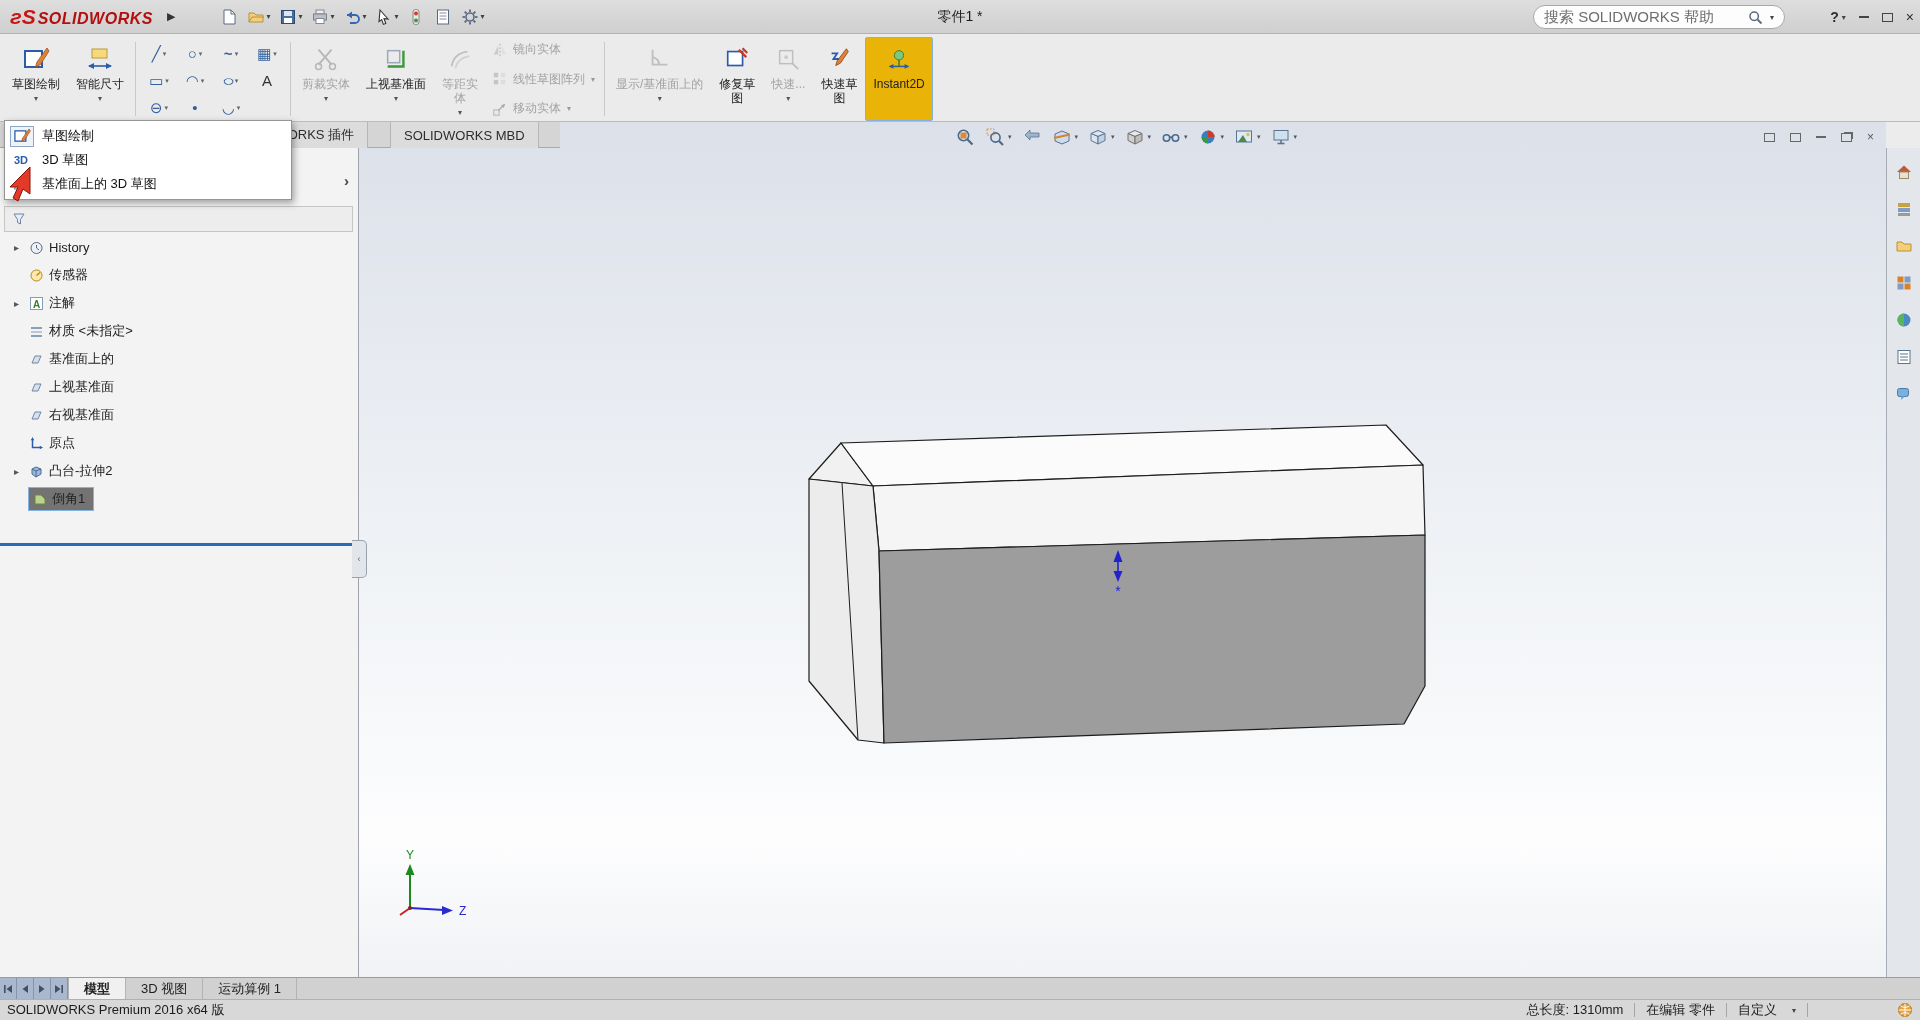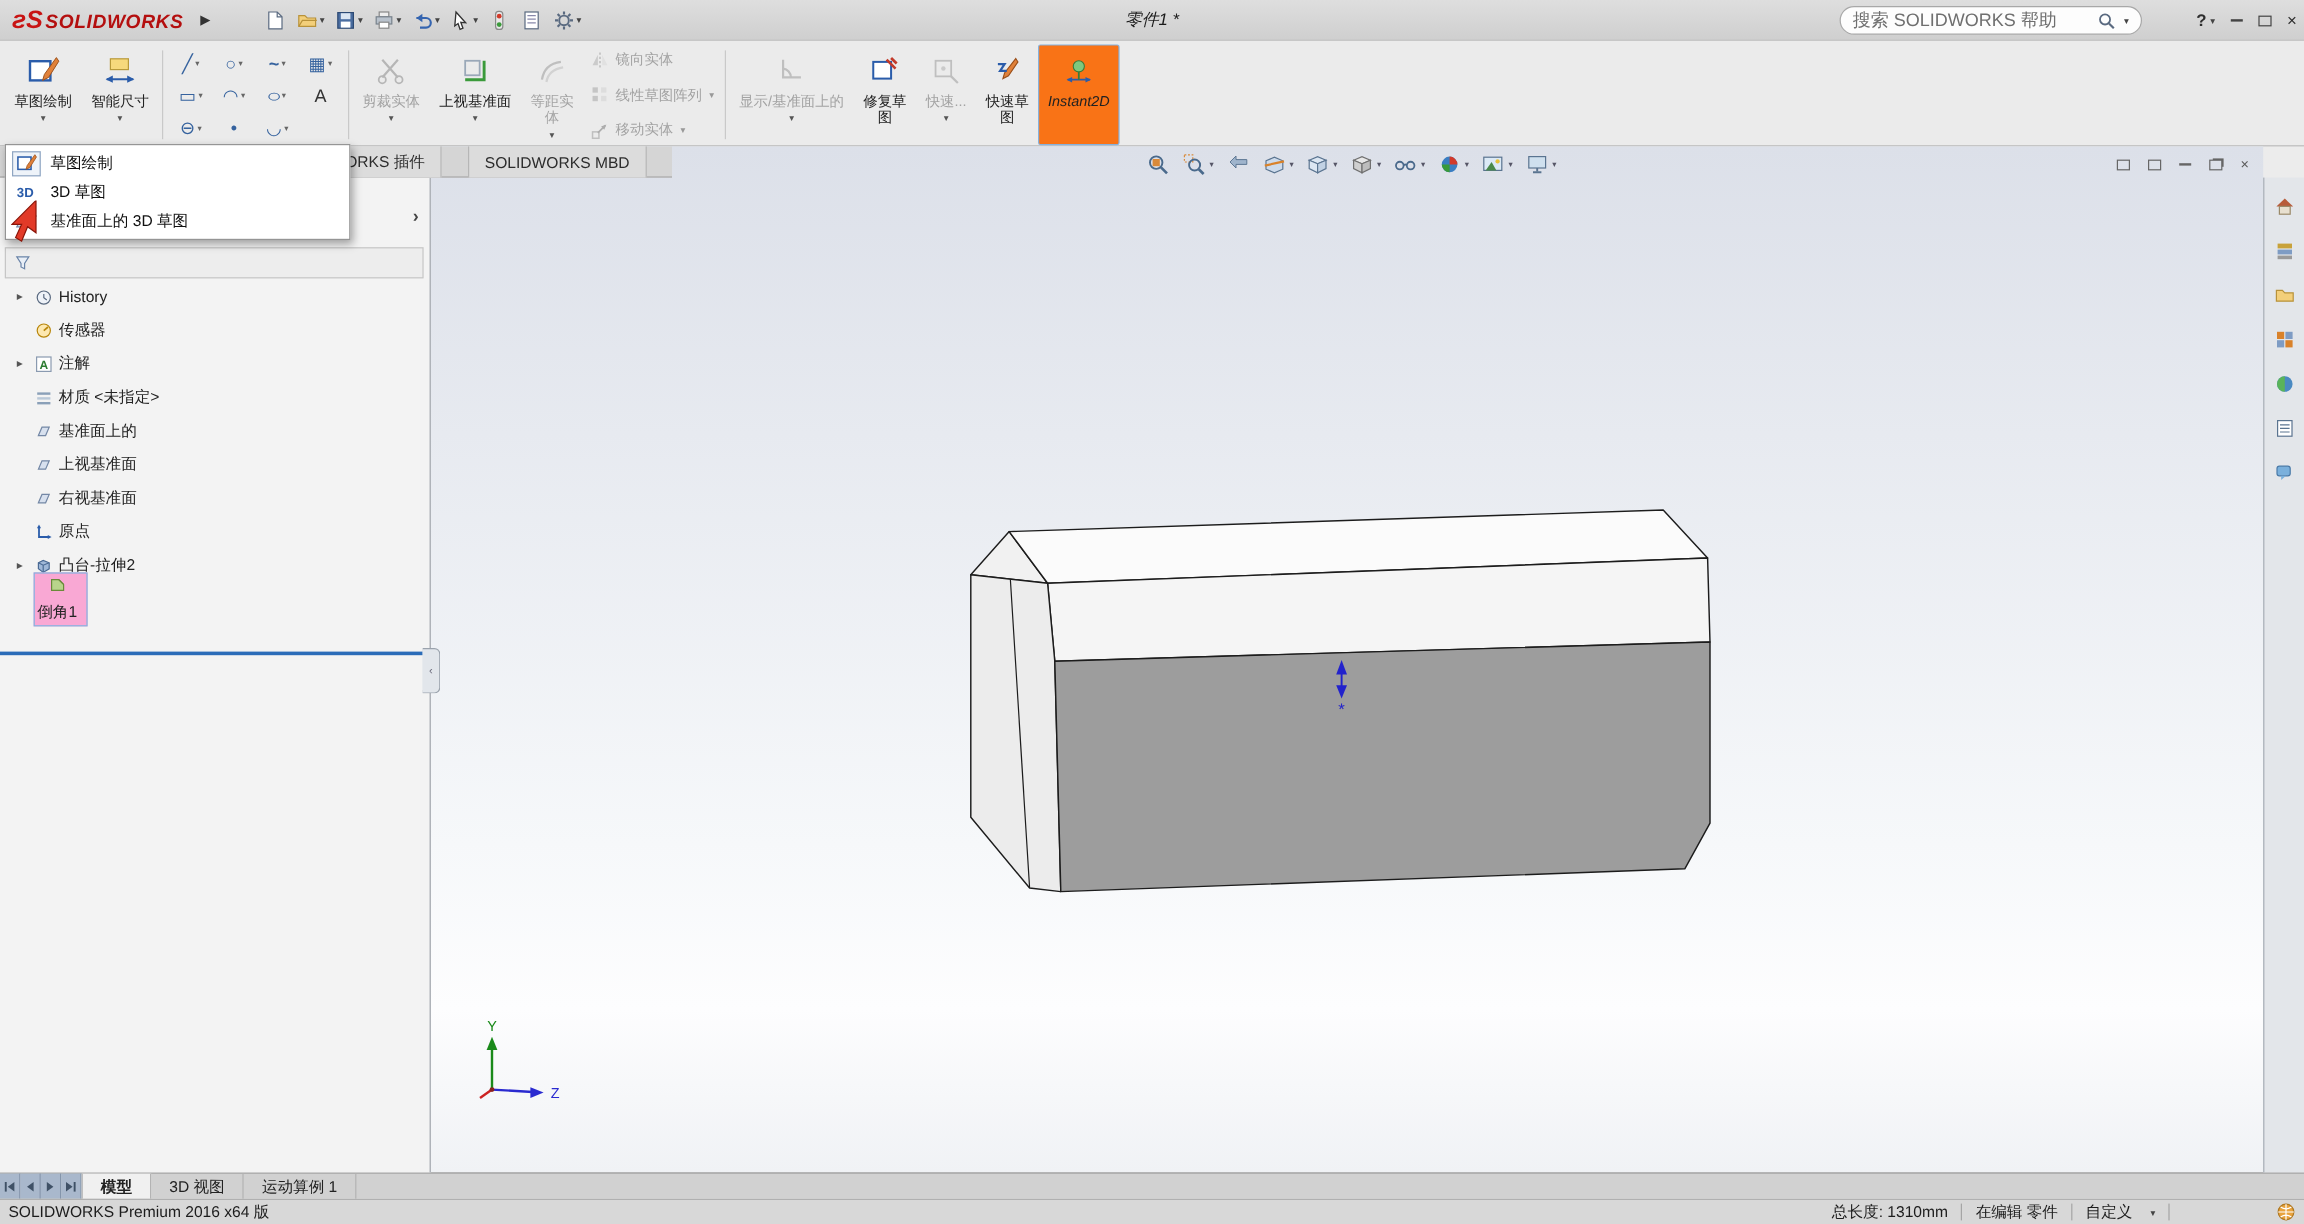--- a/index.html
+++ b/index.html
@@ -10,37 +10,37 @@
 
   
   .titlebar{position:absolute;left:0;top:0;width:100%;height:34px;background:linear-gradient(#dedede,#cfcfcf);border-bottom:1px solid #b2b2b2;display:flex;align-items:center;}
   .logo{display:flex;align-items:baseline;padding-left:10px;gap:2px;}
   .logo-ds{color:#c81414;font-style:italic;font-weight:bold;font-size:21px;line-height:21px;}
   .logo-text{color:#b40f0f;font-style:italic;font-weight:bold;font-size:16px;letter-spacing:.5px;}
   .menu-fly{margin-left:14px;color:#333;font-size:11px;}
   .tb{display:flex;align-items:center;margin-left:42px;gap:3px;}
   .tb-btn{display:flex;align-items:center;padding:2px 3px;border-radius:2px;}
   .caret{font-size:8px;color:#444;margin-left:1px;}
-  .win-title{position:absolute;left:50%;transform:translateX(-50%);top:0;height:34px;display:flex;align-items:center;font-size:14px;color:#1a1a1a;font-style:italic;}
+  .win-title{position:absolute;left:50%;transform:translateX(-50%);top:0;height:34px;display:flex;align-items:center;font-size:14px;color:#1a1a1a;}
   .search{position:absolute;right:135px;top:5px;width:252px;height:24px;background:#fdfdfd;border:1px solid #a8a8a8;border-radius:12px;display:flex;align-items:center;padding:0 10px;color:#6f6f6f;gap:6px;}
   .search-text{flex:1;font-size:15px;overflow:hidden;white-space:nowrap;}
   .win-controls{position:absolute;right:6px;top:0;height:34px;display:flex;align-items:center;gap:13px;color:#2e2e2e;font-size:14px;}
   .wc{display:flex;align-items:center;gap:2px;cursor:default;}
   .box-ico{width:11px;height:9px;border:1px solid #444;display:inline-block;}
   .min-ico{width:10px;height:1px;border-bottom:2px solid #444;display:inline-block;}
 
   
   .ribbon{position:absolute;top:34px;left:0;width:100%;height:88px;background:#ebebeb;border-bottom:1px solid #bcbcbc;display:flex;align-items:stretch;padding:3px 4px 0 4px;}
   .rb{display:flex;flex-direction:column;align-items:center;justify-content:flex-start;padding:3px 7px 1px;position:relative;border:1px solid transparent;}
   .rb .ic{height:36px;display:flex;align-items:center;justify-content:center;}
   .rb .lbl{font-size:12px;line-height:14px;text-align:center;white-space:nowrap;color:#222;}
   .rb .drop{font-size:8px;color:#555;margin-top:3px;}
   .rb.disabled .lbl{color:#a3a3a3;}
   .rb.disabled svg{opacity:.45;filter:grayscale(1);}
-  .rb.active{background:#f97316;border:1px solid #86b1dd;border-radius:2px;font-style:italic;}
+  .rb.active{background:#eab308;border:1px solid #86b1dd;border-radius:2px;}
   .sep{width:1px;background:#c9c9c9;margin:5px 3px;}
   .sk-grid{display:grid;grid-template-columns:repeat(4,36px);grid-template-rows:repeat(3,27px);align-items:center;justify-items:center;padding:3px 2px;}
   .gcell{display:flex;align-items:center;gap:1px;color:#35629e;font-size:15px;line-height:15px;cursor:default;}
   .gcell .caret{font-size:7px;color:#666;}
   .g-ell{display:inline-block;transform:scaleX(1.45);}
   .stack{display:flex;flex-direction:column;justify-content:space-between;gap:6px;padding:4px 6px;}
   .srow{display:flex;align-items:center;gap:5px;font-size:12px;color:#a3a3a3;white-space:nowrap;}
   .srow svg{opacity:.45;filter:grayscale(1);}
   .srow .caret{font-size:8px;color:#999;}
 
@@ -50,21 +50,21 @@
 
   
   .left-panel{position:absolute;left:0;top:148px;width:359px;height:829px;background:#f3f3f3;border-right:1px solid #9fa4ab;z-index:2;}
   .panel-chevron{position:absolute;top:24px;right:9px;font-size:15px;font-weight:bold;color:#444;}
   .filter-bar{position:absolute;top:58px;left:4px;right:5px;height:26px;background:#ededed;border:1px solid #c6c6c6;display:flex;align-items:center;padding:0 7px;gap:6px;}
   .tree{position:absolute;top:85px;left:0;right:0;}
   .trow{height:28px;display:flex;align-items:center;padding-left:10px;gap:5px;font-size:13px;white-space:nowrap;cursor:default;}
   .tw{width:13px;font-size:10px;color:#555;text-align:center;flex:0 0 13px;}
   .ticn{width:16px;height:16px;display:flex;align-items:center;justify-content:center;flex:0 0 16px;}
   .hl{display:flex;align-items:center;gap:5px;padding:2px 8px 2px 2px;}
-  .trow.sel .hl{background:#f9a8d4;border:1px solid #84b3e0;flex-direction:column;}
+  .trow.sel .hl{background:#737373;border:1px solid #84b3e0;}
   .rollback{position:absolute;top:395px;left:0;right:0;height:3px;background:#2b6cb8;}
   .splitter{position:absolute;left:352px;top:540px;width:15px;height:38px;background:#e2e6eb;border:1px solid #9aa2ac;border-left:none;border-radius:0 5px 5px 0;z-index:4;display:flex;align-items:center;justify-content:center;color:#667;font-size:9px;}
 
   
   .viewport{position:absolute;left:359px;top:122px;width:1527px;height:855px;background:linear-gradient(180deg,#dce0e9 0%,#e7eaf0 28%,#f6f8fa 68%,#fdfdfe 84%,#f0f2f5 100%);}
   .scene{position:absolute;left:0;top:0;width:1527px;height:855px;}
   .hud{position:absolute;left:595px;top:4px;display:flex;align-items:center;gap:8px;z-index:3;}
   .hbtn{display:flex;align-items:center;gap:2px;padding:1px;}
   .hbtn .caret{font-size:7px;color:#556;}
   .doc-controls{position:absolute;right:12px;top:8px;display:flex;align-items:center;gap:15px;color:#5a5a5a;z-index:3;}

